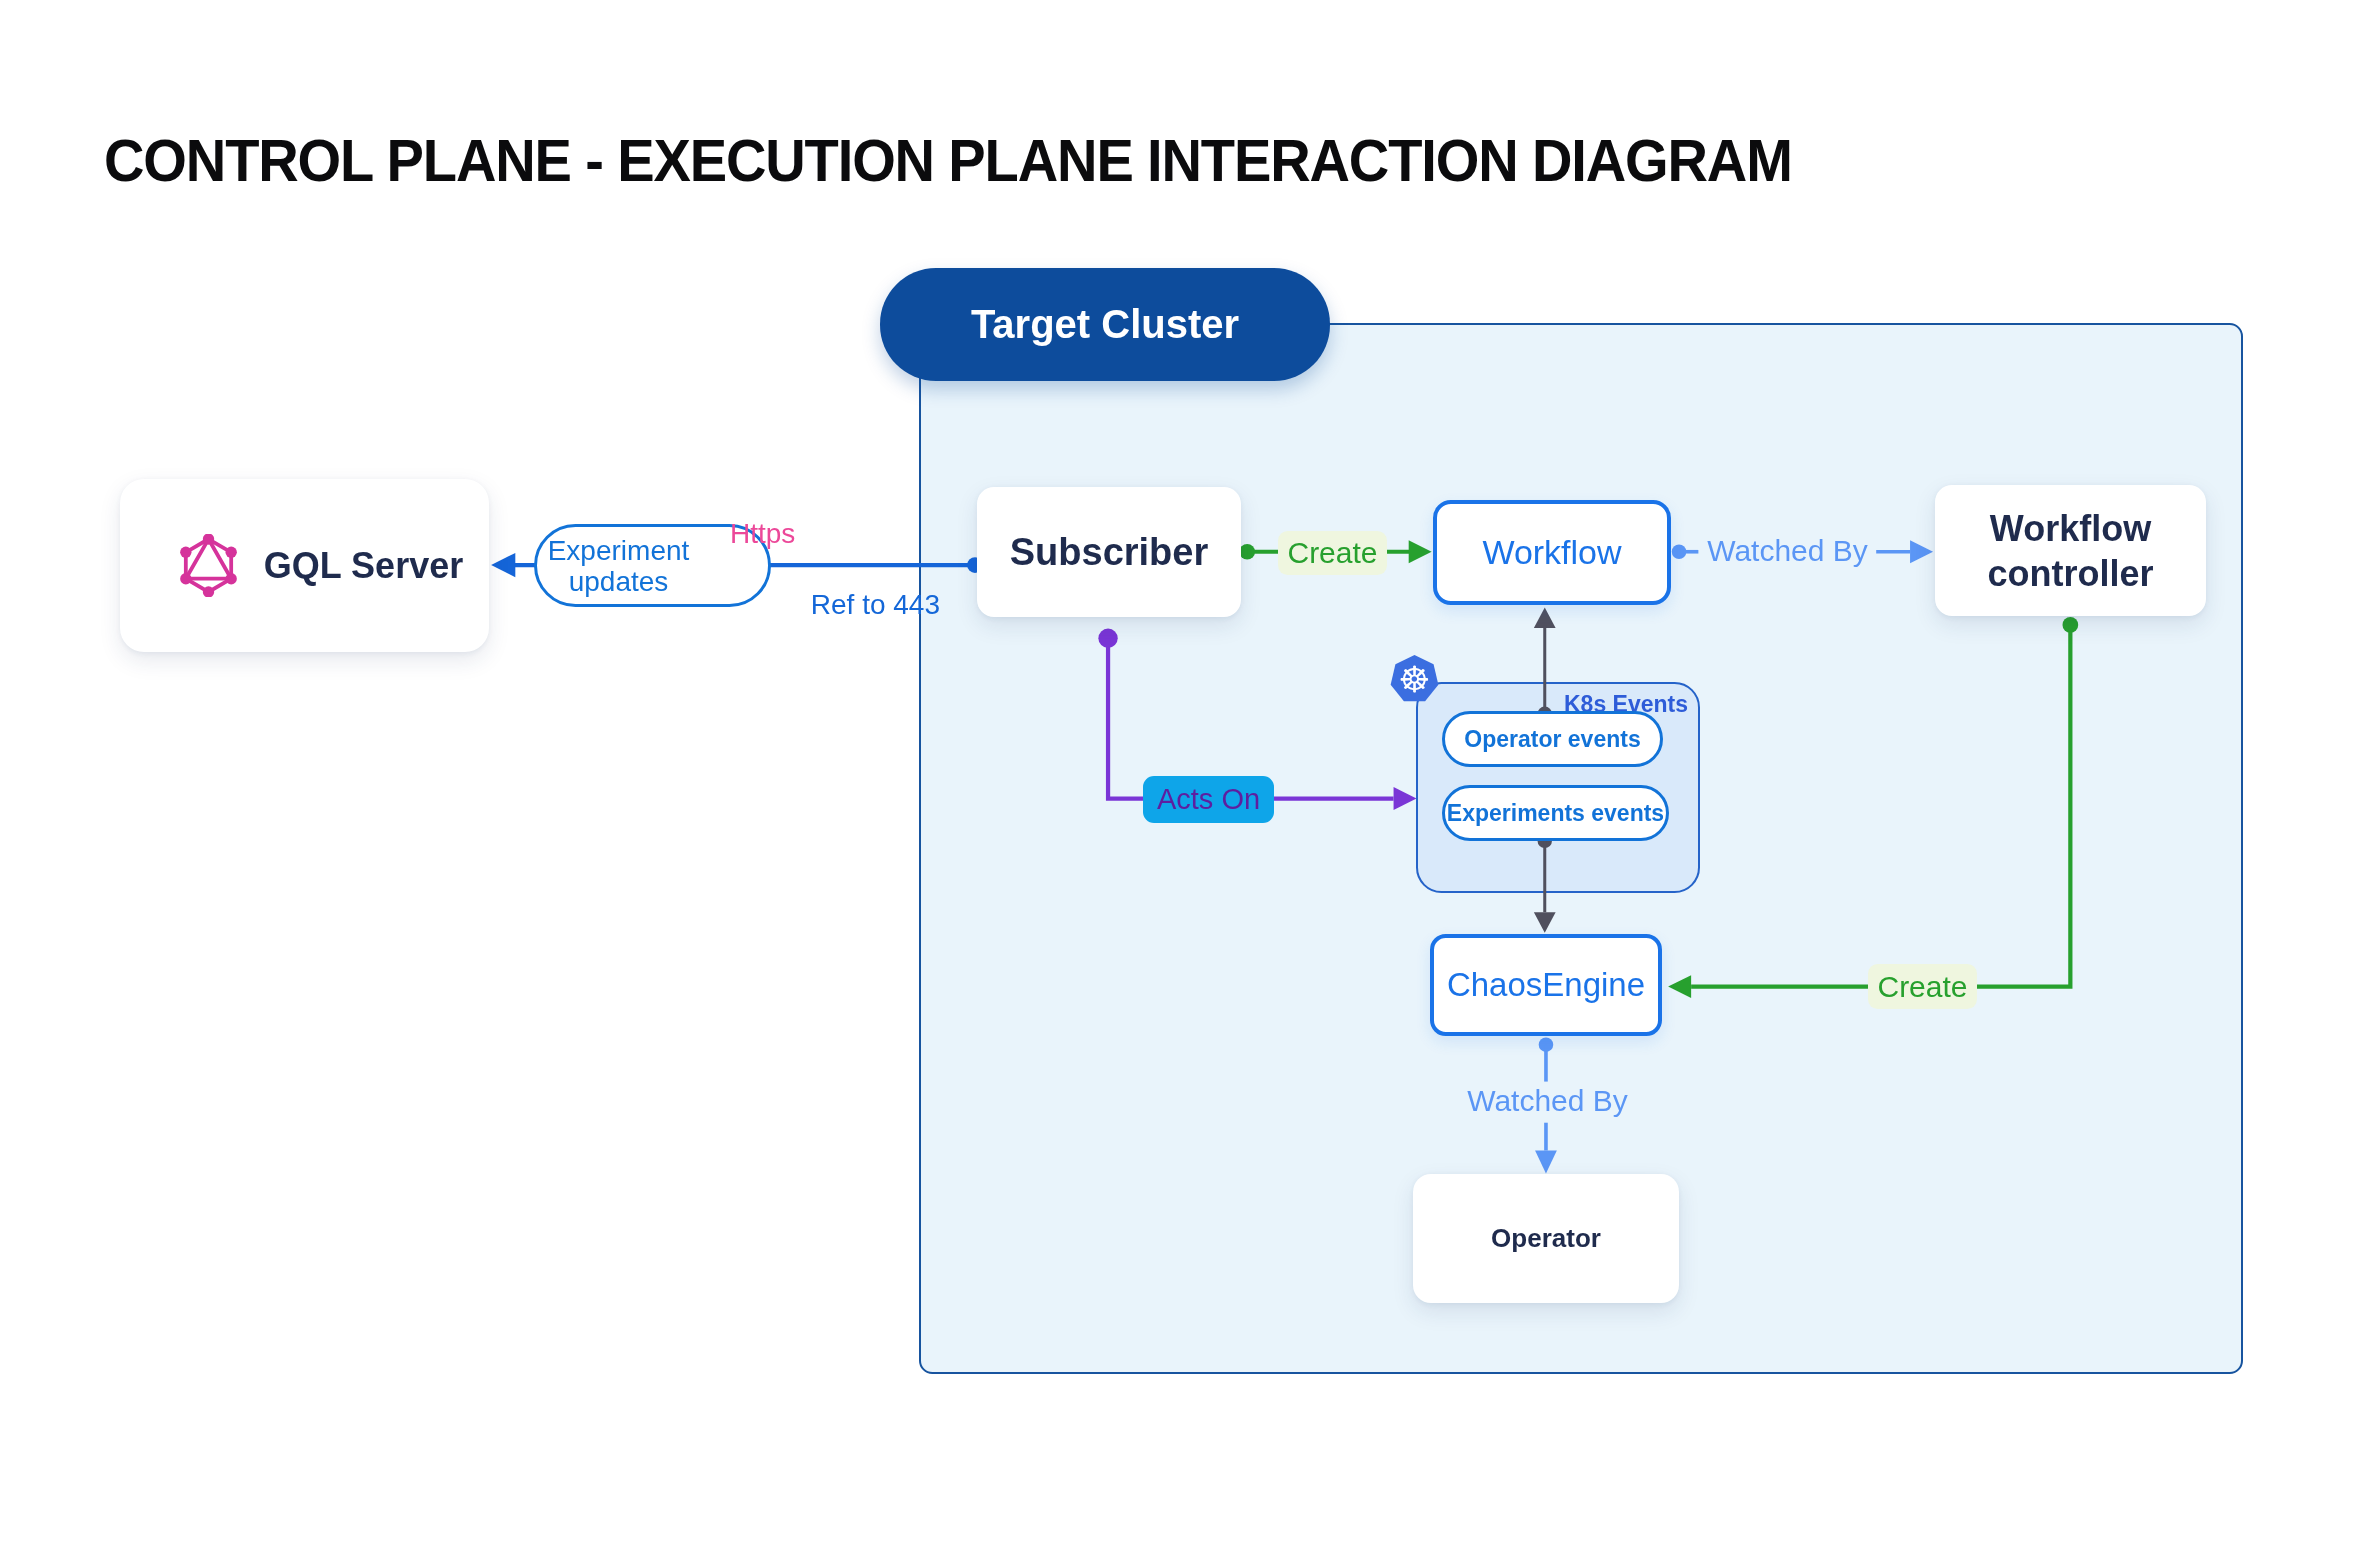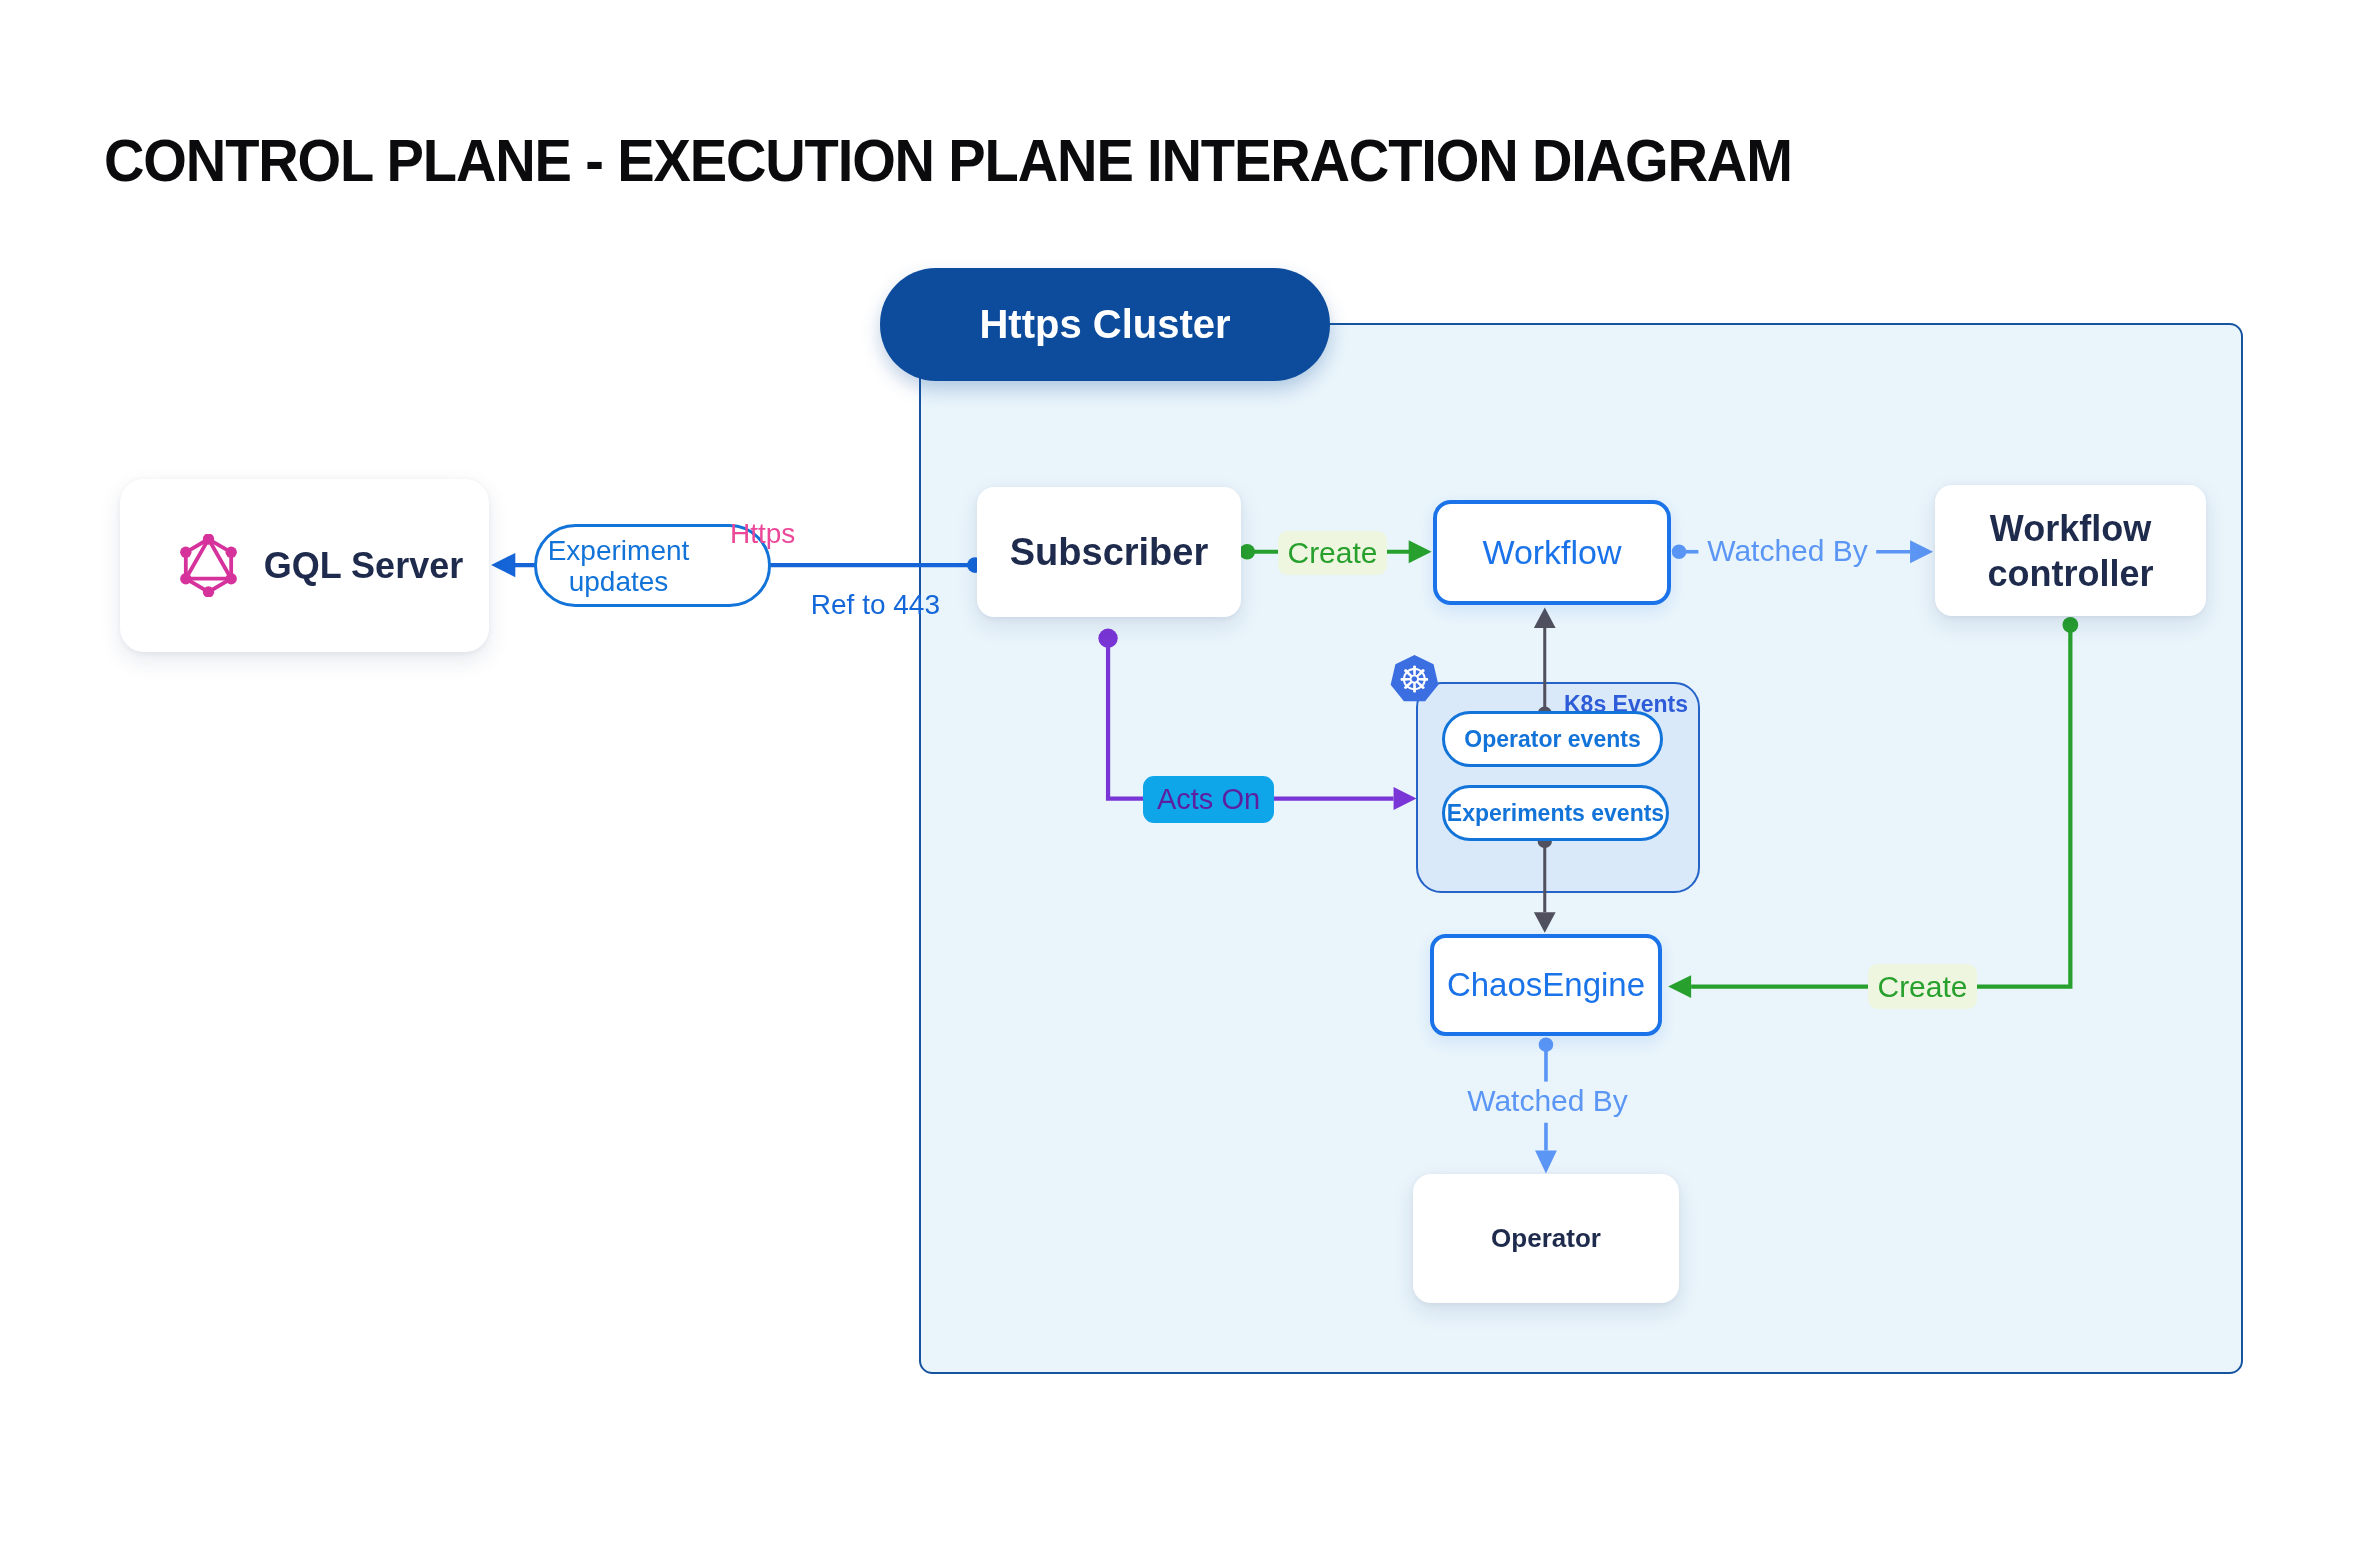--- a/index.html
+++ b/index.html
@@ -77,21 +77,21 @@
 </style>
 </head>
 <body>
 
 <div class="canvas">
 
   <div class="title">CONTROL PLANE - EXECUTION PLANE INTERACTION DIAGRAM</div>
 
   <div class="cluster"></div>
   <div class="cluster-pill">
-    <span>Https Cluster</span>
+    <span>Target Cluster</span>
   </div>
 
   <svg class="wires" width="2377" height="1542" viewBox="0 0 3930 2549">
 
     <g fill="#1565d8" stroke="#1565d8">
       <polygon points="812,934 852,914 852,954" stroke="none"></polygon>
       <line x1="850" y1="934" x2="1612" y2="934" stroke-width="7"></line>
       <circle cx="1612" cy="934" r="13" stroke="none"></circle>
     </g>
 

